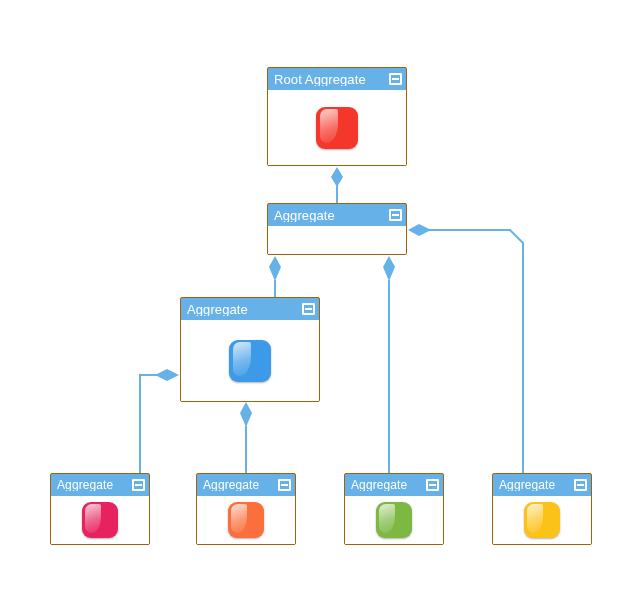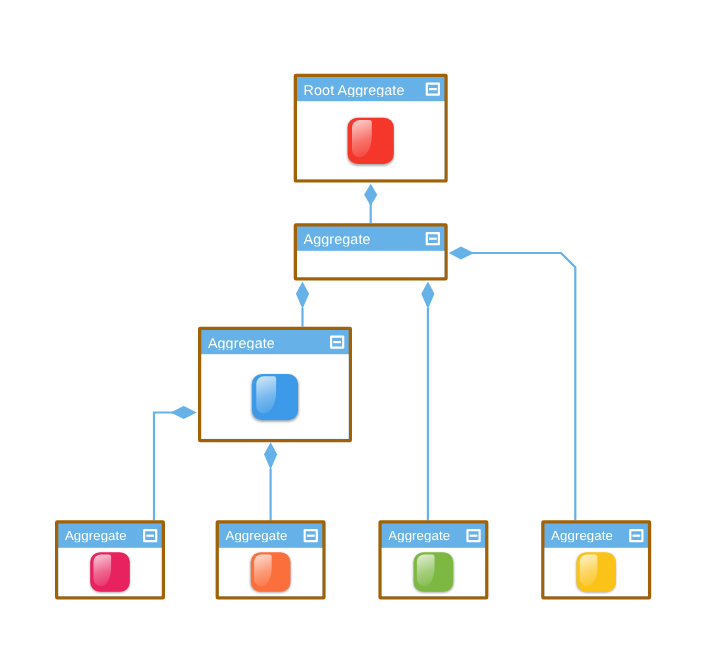--- a/index.html
+++ b/index.html
@@ -41,21 +41,21 @@
     top: 0;
     width: 640px;
     height: 600px;
     z-index: 2;
   }
 
   .node {
     position: absolute;
     box-sizing: border-box;
     background: #66b2e8;
-    border: 3px solid #a16207;
+    border: 1px solid #a16207;
     border-radius: 2px;
   }
 
   .node-header {
     position: relative;
     height: 22px;
     display: flex;
     align-items: center;
     justify-content: space-between;
     padding: 0 4px 0 6px;

